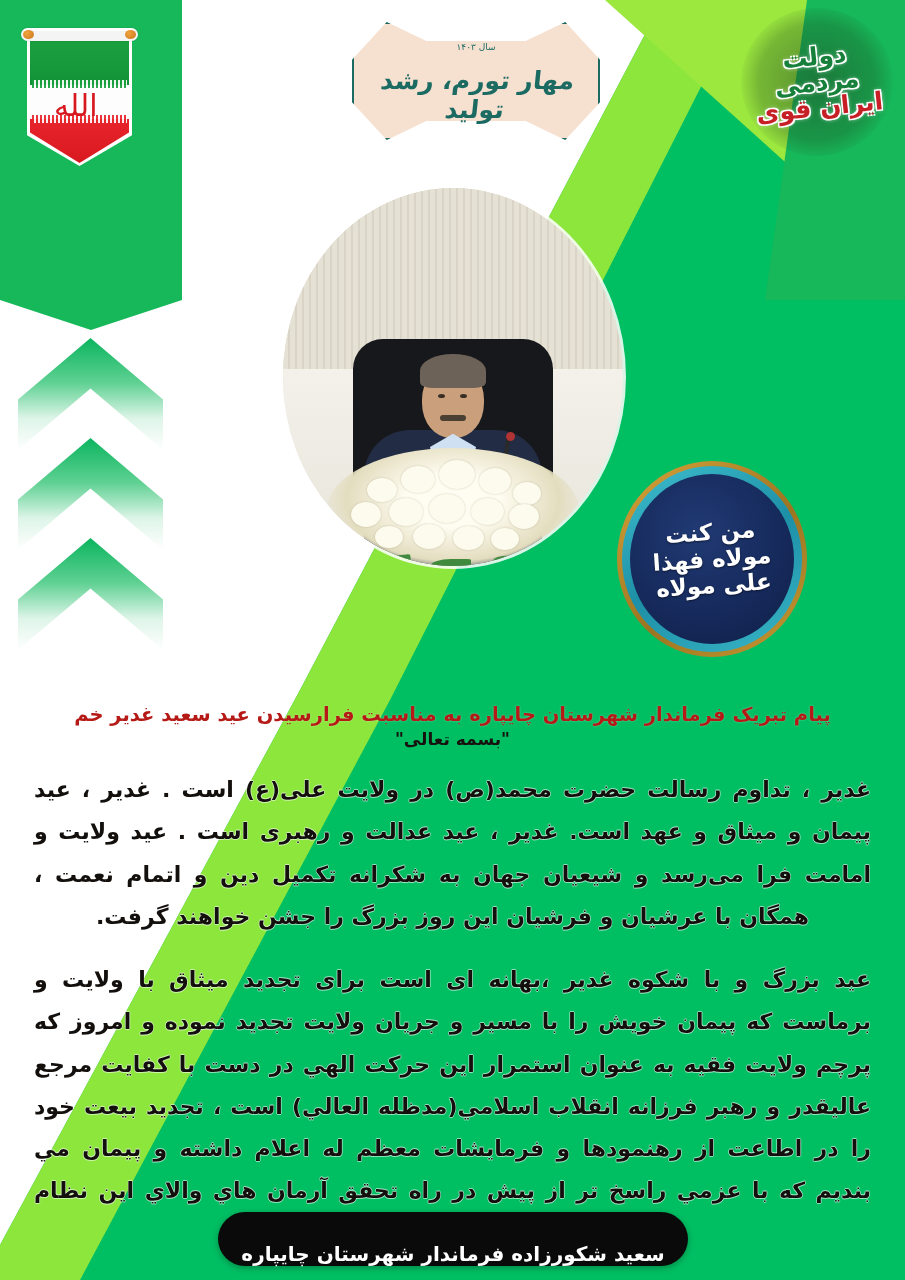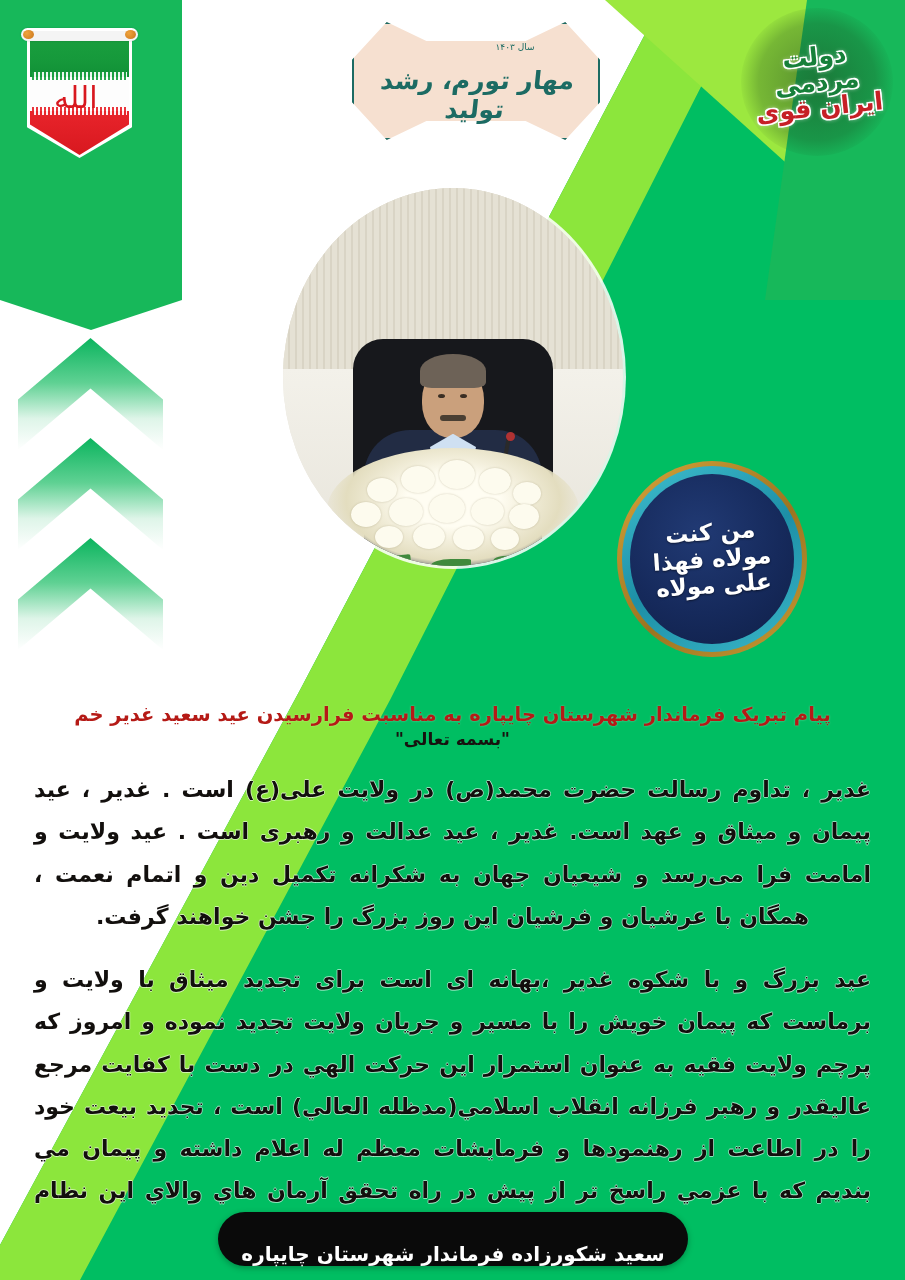--- a/index.html
+++ b/index.html
@@ -87,21 +87,21 @@
   .chev3 { top:538px; }
 
   
   .flag-pennant {
     position:absolute;
     left:27px; top:22px;
     width:105px; height:140px;
     z-index:6;
   }
   .pennant-body {
-    position:absolute; left:0; top:8px;
+    position:absolute; left:0; top:16px;
     width:105px; height:128px;
     background:#ffffff;
     border-radius:3px;
     clip-path: polygon(0 0, 100% 0, 100% 76%, 50% 100%, 0 76%);
     box-shadow:0 0 3px rgba(0,0,0,.22);
     overflow:hidden;
     padding:3px;
   }
   .pennant-inner {
     position:relative; width:100%; height:100%;
@@ -171,21 +171,20 @@
     );
   }
   .slogan-year {
     position:absolute;
     left:50%; top:20px;
     transform:translateX(-50%);
     font-size:9px;
     color:#1c6b63;
     letter-spacing:.5px;
     direction:rtl;
-    margin-left:39px;
   }
   .slogan-text {
     position:absolute;
     left:0; right:0; top:44px;
     text-align:center;
     font-size:25px;
     font-weight:700;
     color:#1c6b63;
     direction:rtl;
     font-family:"DejaVu Sans", sans-serif;

